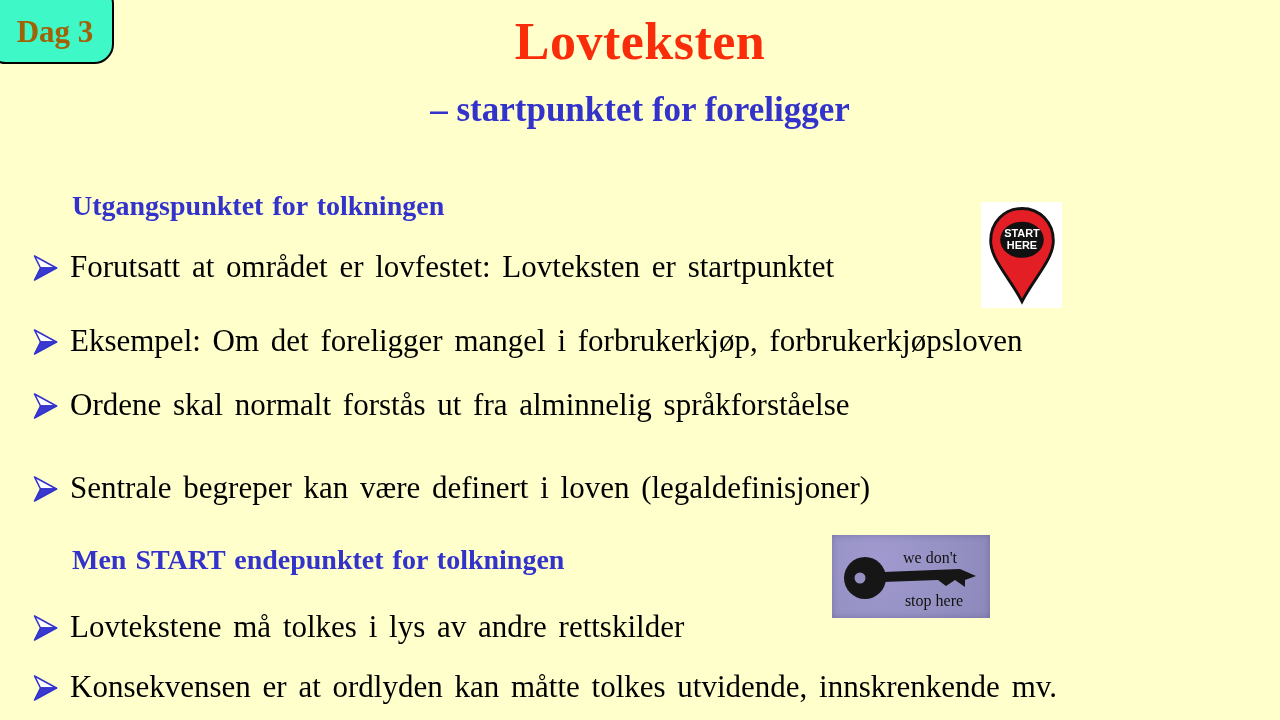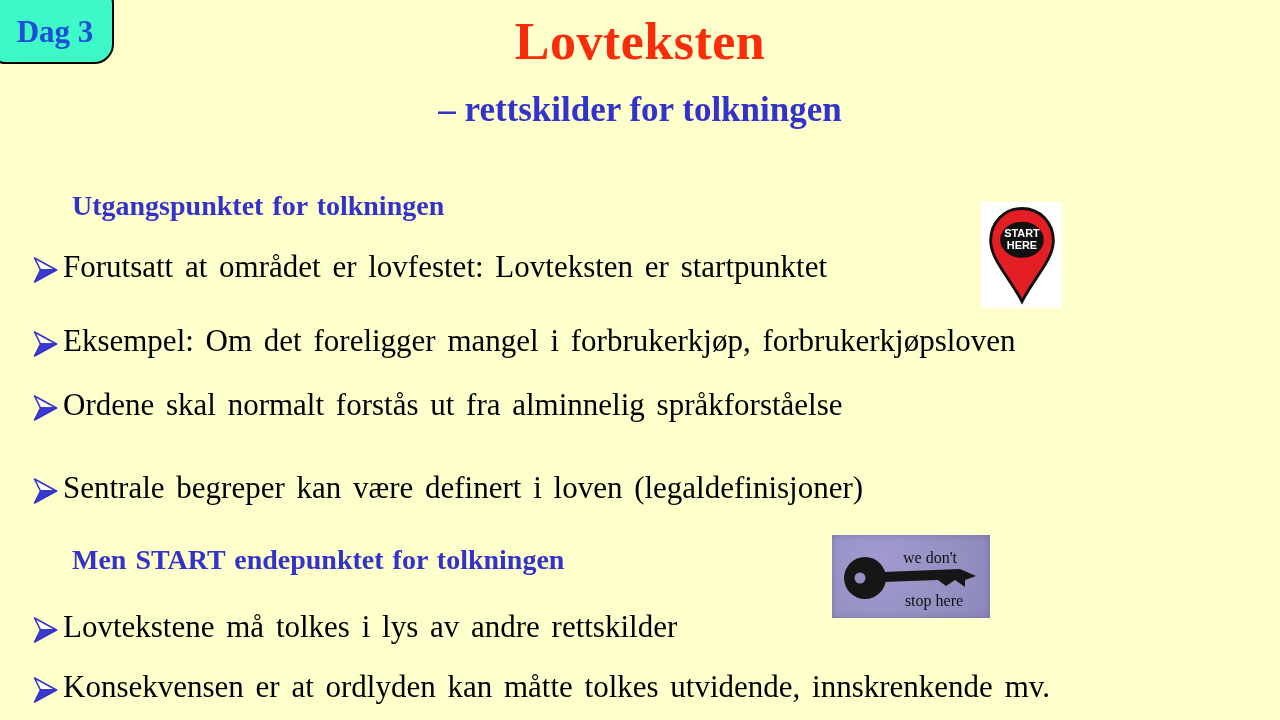--- a/index.html
+++ b/index.html
@@ -17,21 +17,21 @@
     position: absolute;
     left: -14px; top: -16px;
     width: 128px; height: 80px;
     background: #3EF8C7;
     border: 2.5px solid #000;
     border-radius: 20px;
     display: flex; align-items: center; justify-content: center;
     padding-top: 16px; padding-left: 10px;
   }
   .badge span {
-    font-size: 31px; font-weight: bold; color: #1d4ed8;
+    font-size: 31px; font-weight: bold; color: #a16207;
   }
 
   .title {
     position: absolute; top: 12px; left: 0; width: 100%;
     text-align: center;
     font-size: 52px; font-weight: bold;
     color: #FA2D0A;
     letter-spacing: 0.5px;
   }
 
@@ -48,21 +48,21 @@
     color: #3333CC;
     white-space: nowrap;
     word-spacing: 2px;
     margin-left: 42px;
   }
   .heading-1 { top: 190px; }
   .heading-2 { top: 544px; }
 
   .bullet {
     position: absolute; left: 32px;
-    display: flex; align-items: center; gap: 4px;
+    display: flex; align-items: flex-start; gap: 11px;
     white-space: nowrap;
   }
   .bullet .arrow { flex: 0 0 auto; margin-top: 6px; }
   .bullet .txt {
     font-size: 31px; color: #000;
     word-spacing: 4px;
     line-height: 38px;
   }
   .b1 { top: 248px; }
   .b2 { top: 322px; }
@@ -89,21 +89,21 @@
 </head>
 <body>
 
 <div class="slide">
 
   <div class="badge">
     <span>Dag 3</span>
   </div>
 
   <div class="title">Lovteksten</div>
-  <div class="subtitle">– rettskilder for tolkningen</div>
+  <div class="subtitle">– startpunktet for foreligger</div>
 
   <div class="heading heading-1">Utgangspunktet for tolkningen</div>
 
   <div class="bullet b1">
     <svg class="arrow" width="27" height="28" viewBox="0 0 26 28">
       <polygon points="2,2 24,14 8,14" fill="#ffffff" stroke="#3333CC" stroke-width="1.6" stroke-linejoin="round"></polygon>
       <polygon points="24,14 2,26 8,14" fill="#3a3ad0" stroke="#3333CC" stroke-width="1.6" stroke-linejoin="round"></polygon>
     </svg>
     <span class="txt">Forutsatt at området er lovfestet: Lovteksten er startpunktet</span>
   </div>

